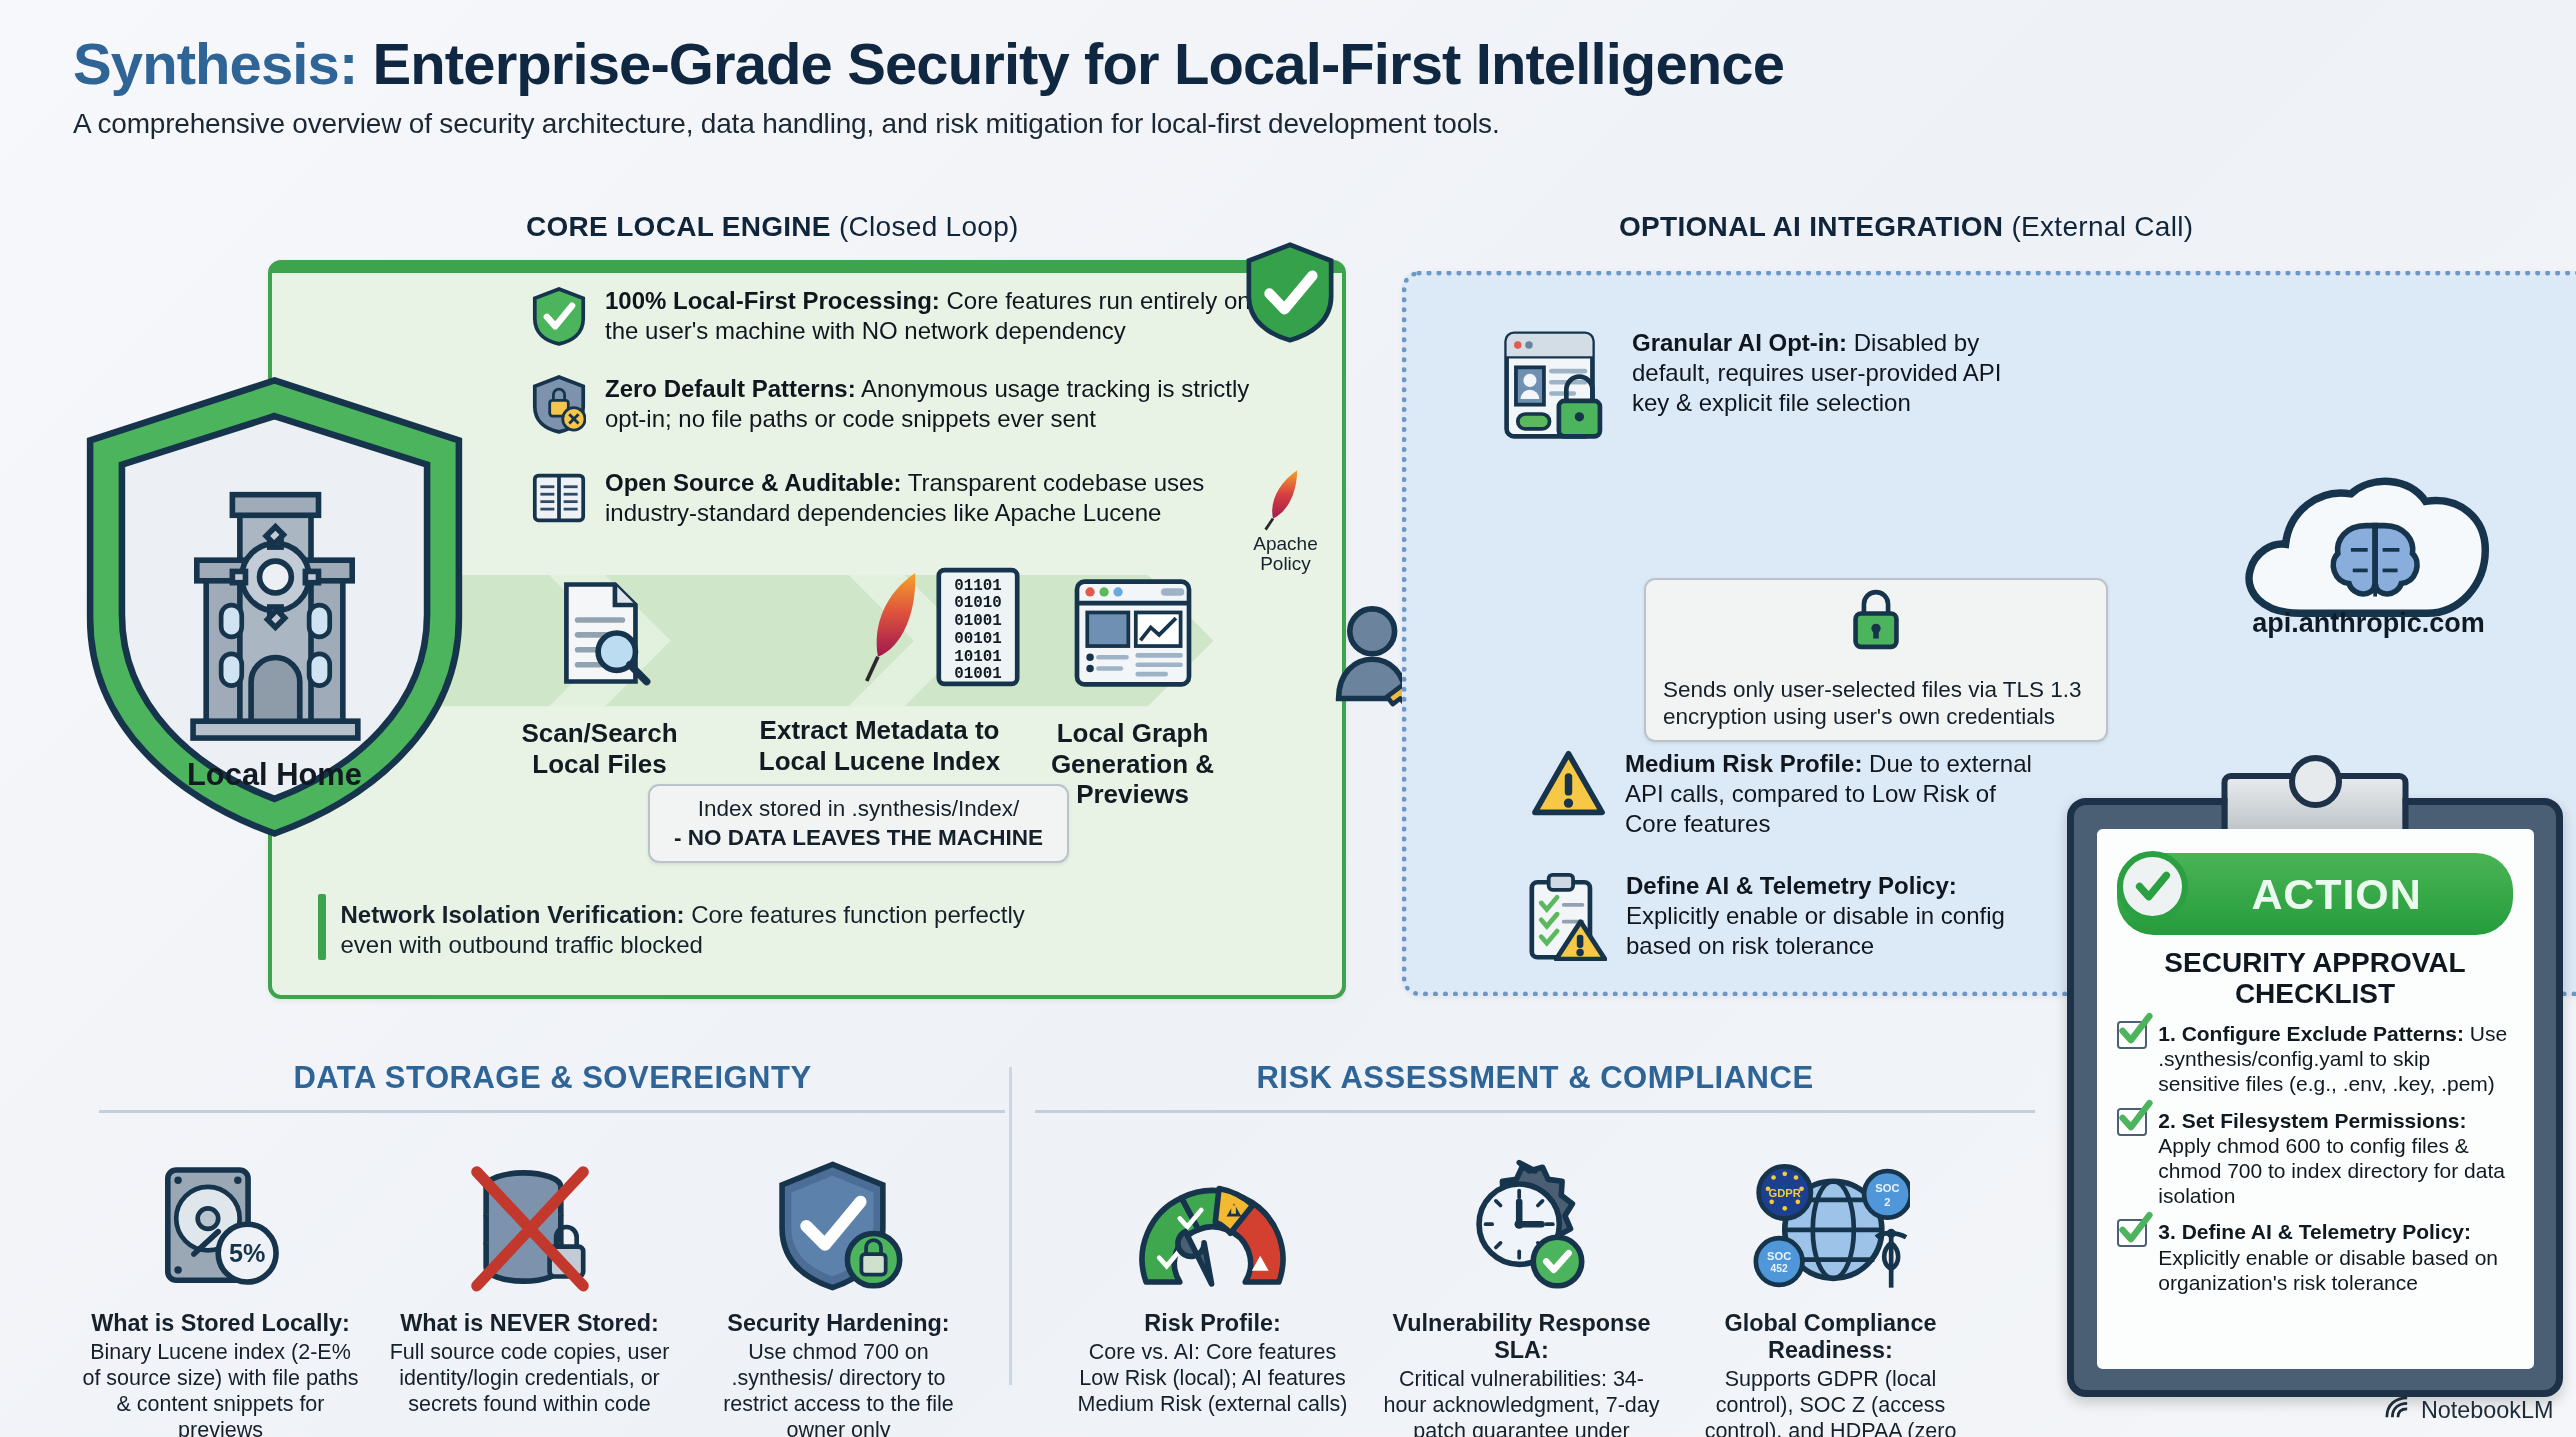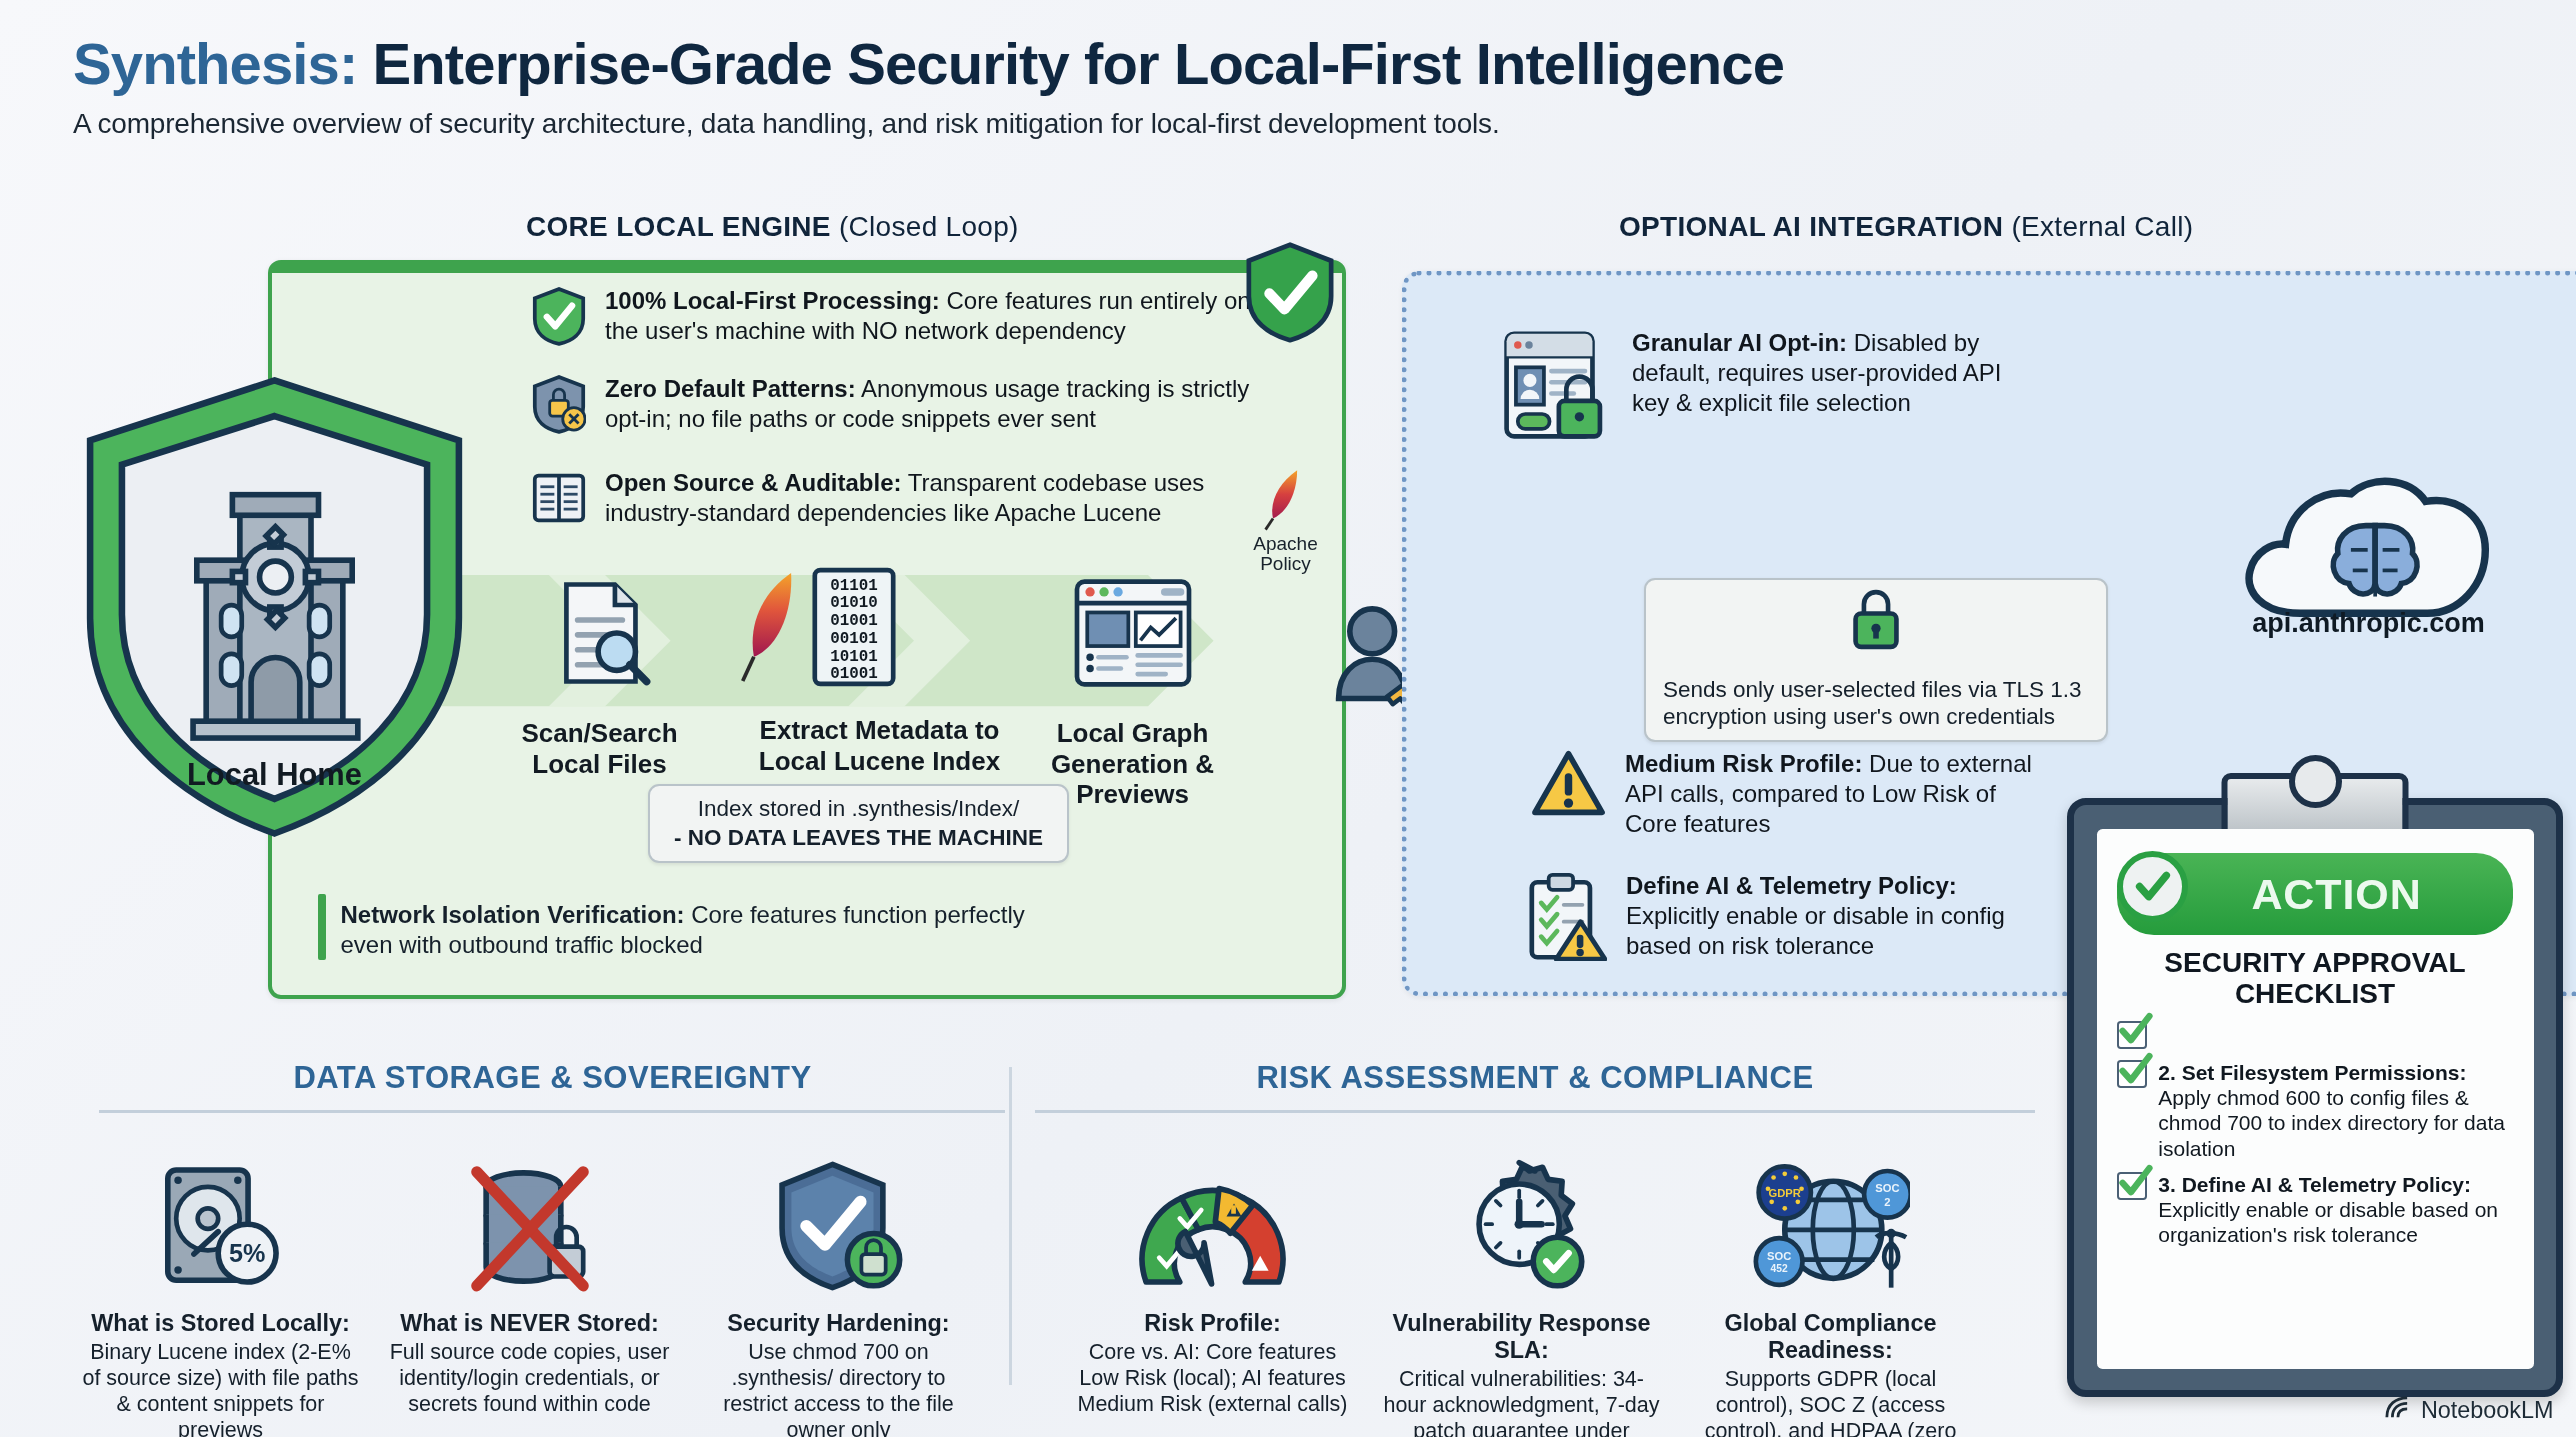--- a/index.html
+++ b/index.html
@@ -271,21 +271,21 @@
         <line x1="36" y1="78" x2="60" y2="78"></line>
         <line x1="36" y1="94" x2="66" y2="94"></line>
       </g>
     <circle cx="78" cy="80" r="20" fill="#bcdcf2" stroke="#17344d" stroke-width="6"></circle>
     <line x1="92" y1="94" x2="110" y2="112" stroke="#17344d" stroke-width="8" stroke-linecap="round"></line>
   </svg>
   <div class="slabel">Scan/Search<br>Local Files</div>
 </div>
 
 <div class="stage" style="left:739px; top:565px; width:281px;">
-  <div style="display:flex; align-items:center; justify-content:flex-start; gap:5.6px; height:124px;">
+  <div style="display:flex; align-items:center; justify-content:flex-end; gap:5.6px; height:124px;">
     <svg width="67" height="120" viewBox="0 0 72 128">
       <defs>
           <linearGradient id="feath2" x1="0" y1="0" x2="0" y2="1">
             <stop offset="0" stop-color="#f4a32a"></stop>
             <stop offset="0.45" stop-color="#e0553c"></stop>
             <stop offset="1" stop-color="#a0174f"></stop>
           </linearGradient>
         </defs>
       <path d="M56 6 C24 28 10 62 16 96 C42 86 58 48 56 6 Z" fill="url(#feath2)"></path>
       <path d="M16 96 L4 122" stroke="#2a2a2a" stroke-width="4"></path>
@@ -454,20 +454,21 @@
       <span>SECURITY APPROVAL</span><br>
       <span>CHECKLIST</span>
     </div>
 
     <div class="clitem">
       <span class="cbox">
         <svg width="37" height="36" viewBox="0 0 40 38">
             <path d="M6 20 L15 30 L35 4" fill="none" stroke="#4cb45c" stroke-width="7" stroke-linecap="round" stroke-linejoin="round"></path>
           </svg>
       </span>
+      <span class="ctext"><b>1. Configure Exclude Patterns:</b><span> Use .synthesis/config.yaml to skip sensitive files (e.g., .env, .key, .pem)</span></span>
     </div>
 
     <div class="clitem">
       <span class="cbox">
         <svg width="37" height="36" viewBox="0 0 40 38">
             <path d="M6 20 L15 30 L35 4" fill="none" stroke="#4cb45c" stroke-width="7" stroke-linecap="round" stroke-linejoin="round"></path>
           </svg>
       </span>
       <span class="ctext"><b>2. Set Filesystem Permissions:</b><span> Apply chmod 600 to config files &amp; chmod 700 to index directory for data isolation</span></span>
     </div>

